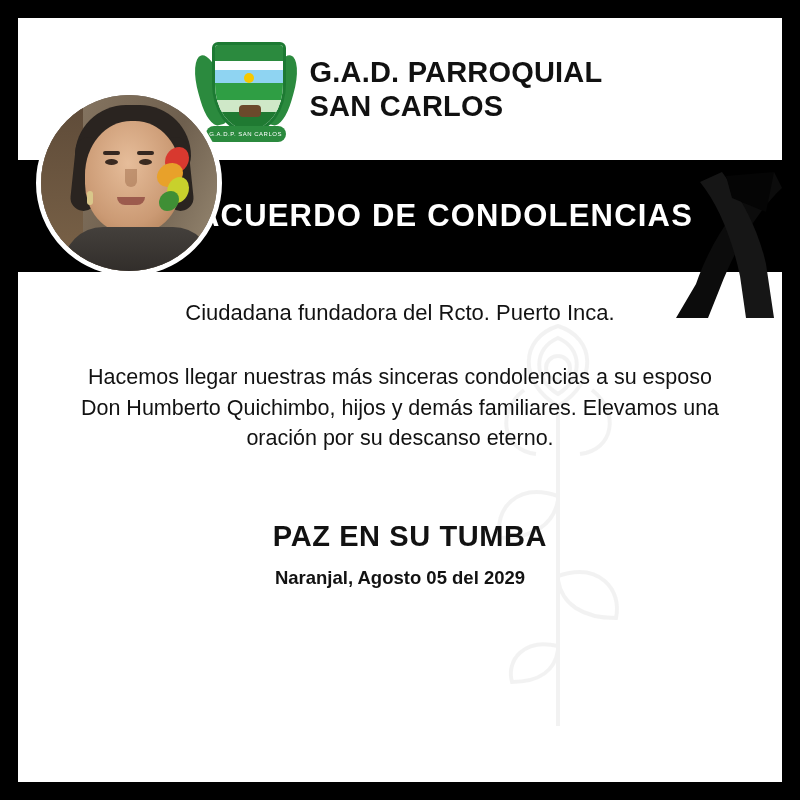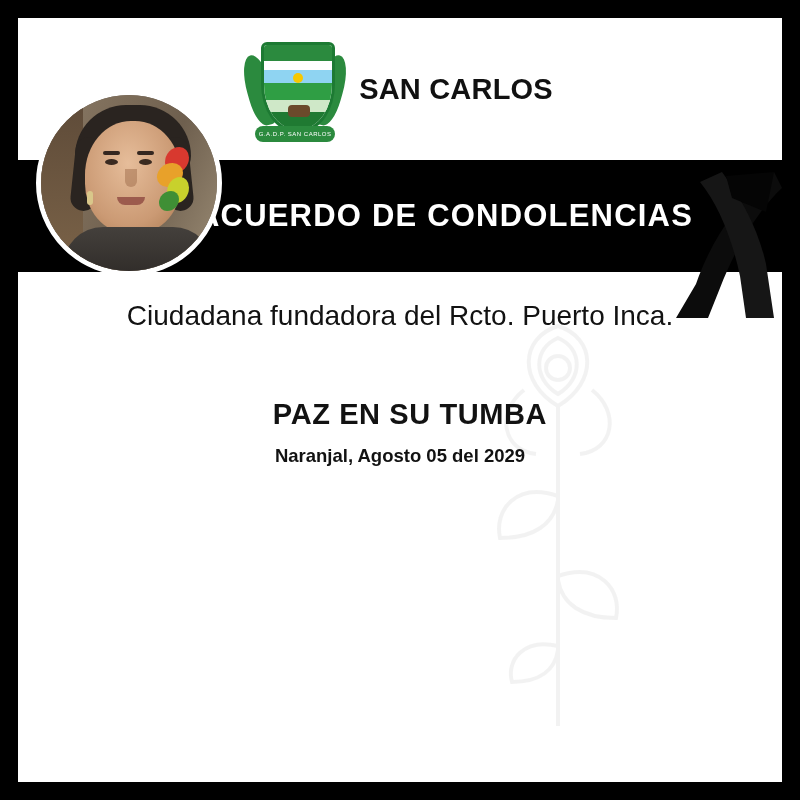--- a/index.html
+++ b/index.html
@@ -333,21 +333,21 @@
     line-height: 1.35;
   }
   .name {
     margin: 22px 0 0 0;
     font-size: 28.5px;
     font-weight: bold;
     letter-spacing: .3px;
   }
   .subname {
     margin: 6px 0 0 0;
-    font-size: 28px;
+    font-size: 22px;
   }
   .p-body {
     margin: 36px 48px 0 48px;
     font-size: 21.5px;
     line-height: 1.42;
   }
   .peace {
     margin: 66px 0 0 0;
     font-size: 29px;
     font-weight: bold;
@@ -379,20 +379,21 @@
             <div class="sun"></div>
           </div>
           <div class="scene2"></div>
           <div class="cow"></div>
         </div>
         <div class="ribbon">
           <span>G.A.D.P. SAN CARLOS</span>
         </div>
       </div>
       <div>
+        <div class="org-title">G.A.D. PARROQUIAL</div>
         <div class="org-title">SAN CARLOS</div>
       </div>
     </div>
 
     <div class="band-black">
       <div class="band-title">ACUERDO DE CONDOLENCIAS</div>
     </div>
     <div class="band-white-strip"></div>
 
     <div class="portrait">
@@ -433,18 +434,19 @@
         <path d="M154 104 C182 126 176 164 142 168"></path>
         <path d="M120 120 L120 440"></path>
         <path d="M120 210 C78 196 56 224 62 252 C96 252 116 238 120 214"></path>
         <path d="M120 290 C162 276 184 304 178 332 C144 332 124 318 120 294"></path>
         <path d="M120 360 C86 352 68 374 74 396 C102 396 117 384 120 364"></path>
       </g>
     </svg>
 
     <div class="body-wrap">
       <p class="subname">Ciudadana fundadora del Rcto. Puerto Inca.</p>
+      <p class="p-body">Hacemos llegar nuestras más sinceras condolencias a su esposo Don Humberto Quichimbo, hijos y demás familiares. Elevamos una oración por su descanso eterno.</p>
       <p class="peace">PAZ EN SU TUMBA</p>
       <p class="place-date">Naranjal, Agosto 05 del 2029</p>
     </div>
 
   </div>
 </div>
 
 </body></html>

